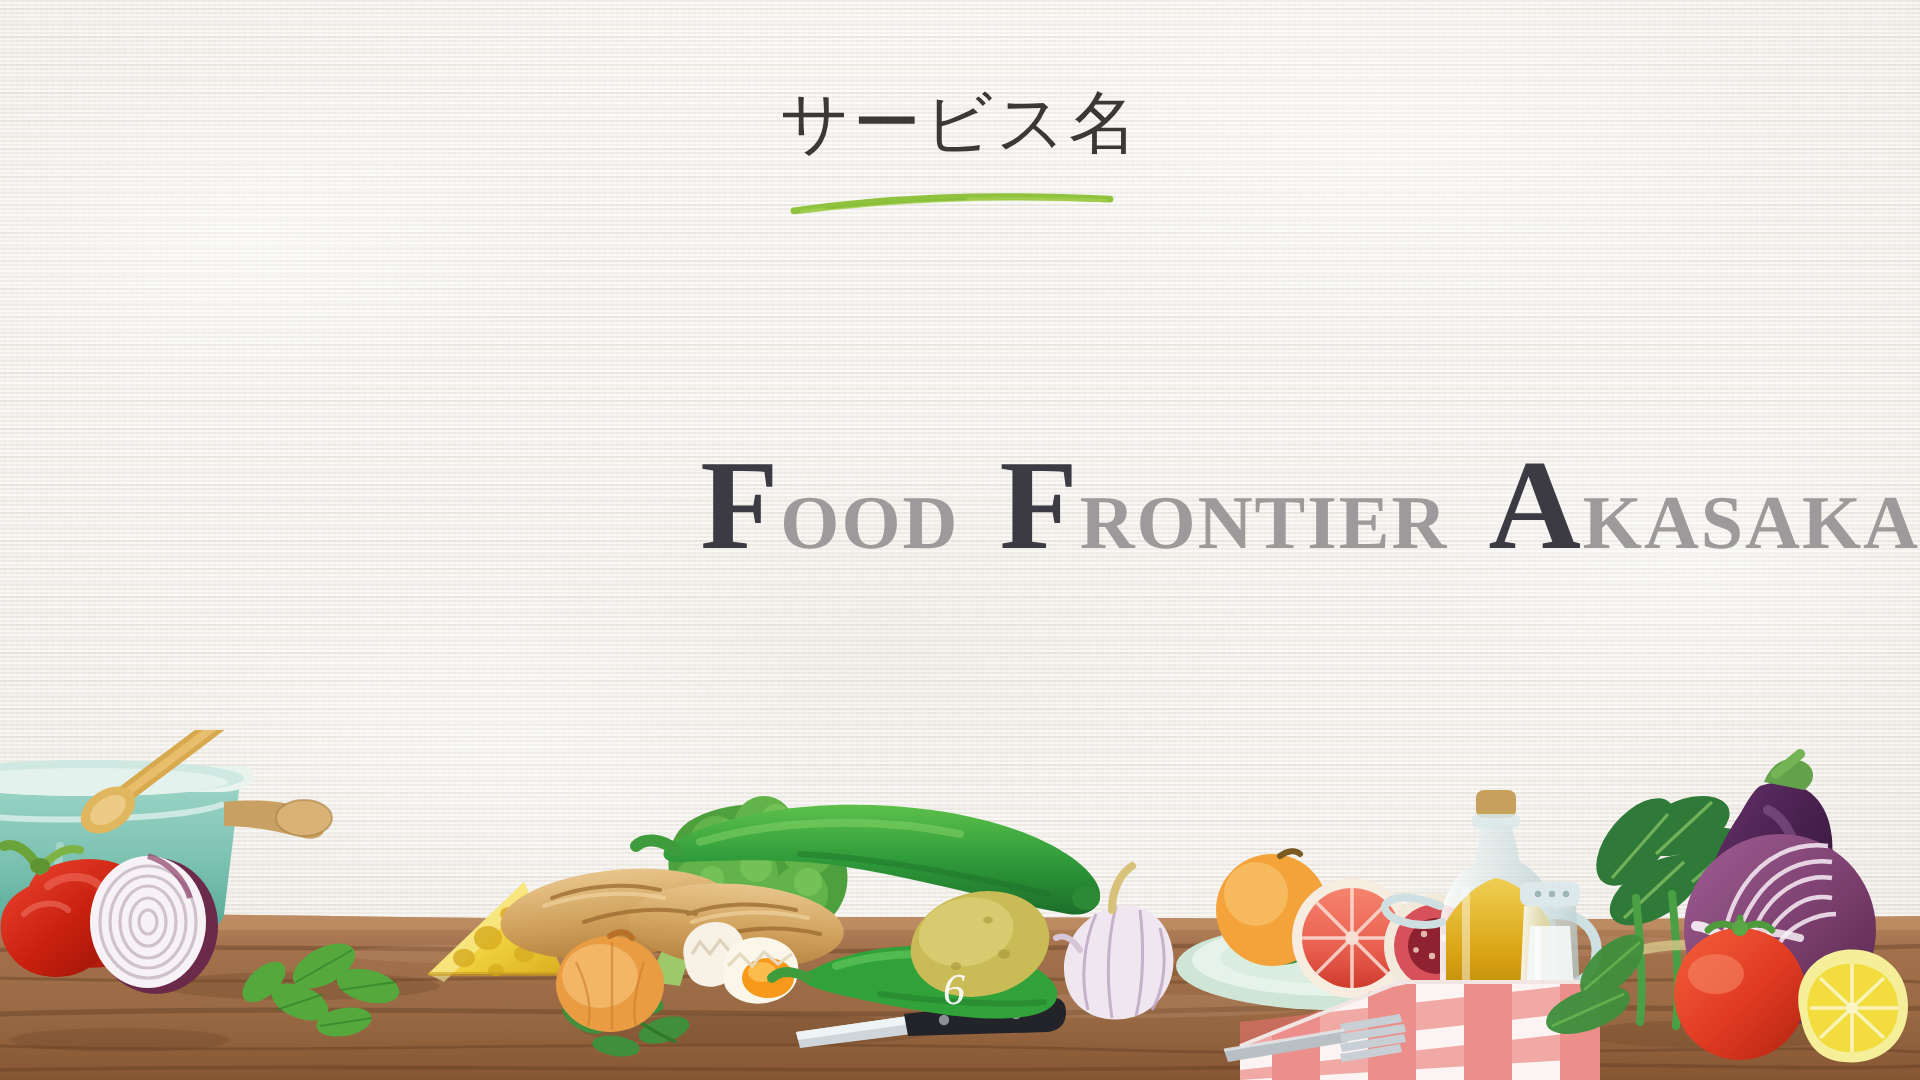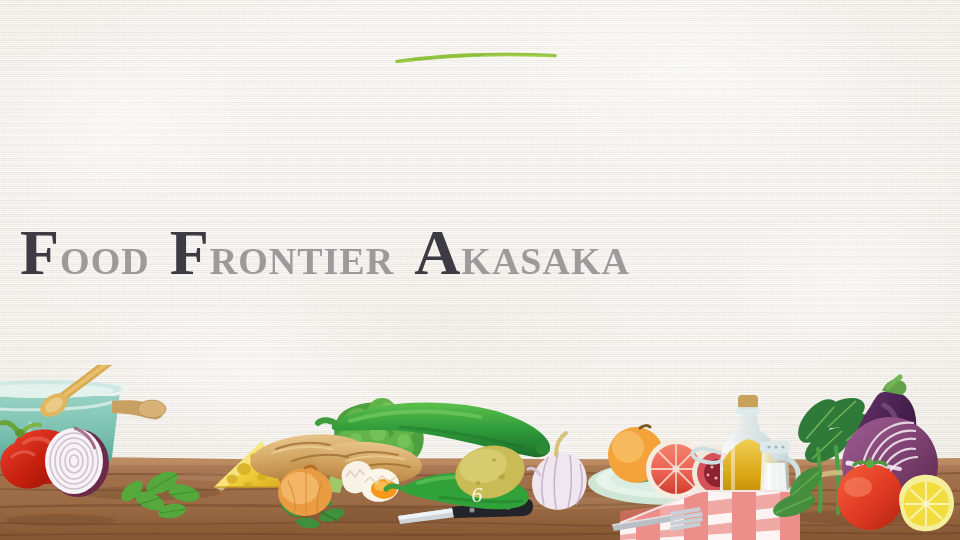--- a/index.html
+++ b/index.html
@@ -94,21 +94,21 @@
     width: 170px;
     height: 14px;
   }
 
   
   .title-block {
     position: absolute;
     left: 0;
     right: 0;
     top: 222px;
-    text-align: left;
+    text-align: right;
     white-space: nowrap;
     padding-left: 20px;
   }
   .brand-title {
     margin: 0;
     font-family: "Liberation Serif", "DejaVu Serif", serif;
     font-weight: 700;
     font-size: 54px;
     line-height: 62px;
     letter-spacing: 1px;
@@ -144,20 +144,21 @@
 
 <div id="slide">
 
   <div class="paper-base"></div>
   <div class="paper-grain"></div>
   <div class="paper-grain2"></div>
   <div class="paper-blotch"></div>
   <div class="paper-vignette"></div>
 
   <div class="heading-block">
+    <h2 class="service-heading">サービス名</h2>
 
     <svg class="underline-stroke" viewBox="0 0 170 14">
       <path d="M2,10.4 C22,7.6 46,5.2 74,4.0 C102,2.9 130,3.2 160,4.6" fill="none" stroke="#8fc33e" stroke-width="3.4" stroke-linecap="round"></path>
       <path d="M6,10.9 C26,8.4 50,6.2 78,5.1 C104,4.1 132,4.3 158,5.3" fill="none" stroke="#a2cf4e" stroke-width="1.7" stroke-linecap="round" opacity=".85"></path>
       <path d="M18,9.0 C40,6.8 62,5.2 88,4.4" fill="none" stroke="#7fb832" stroke-width="1.1" stroke-linecap="round" opacity=".7"></path>
     </svg>
   </div>
 
   <div class="title-block">
     <h1 class="brand-title">

